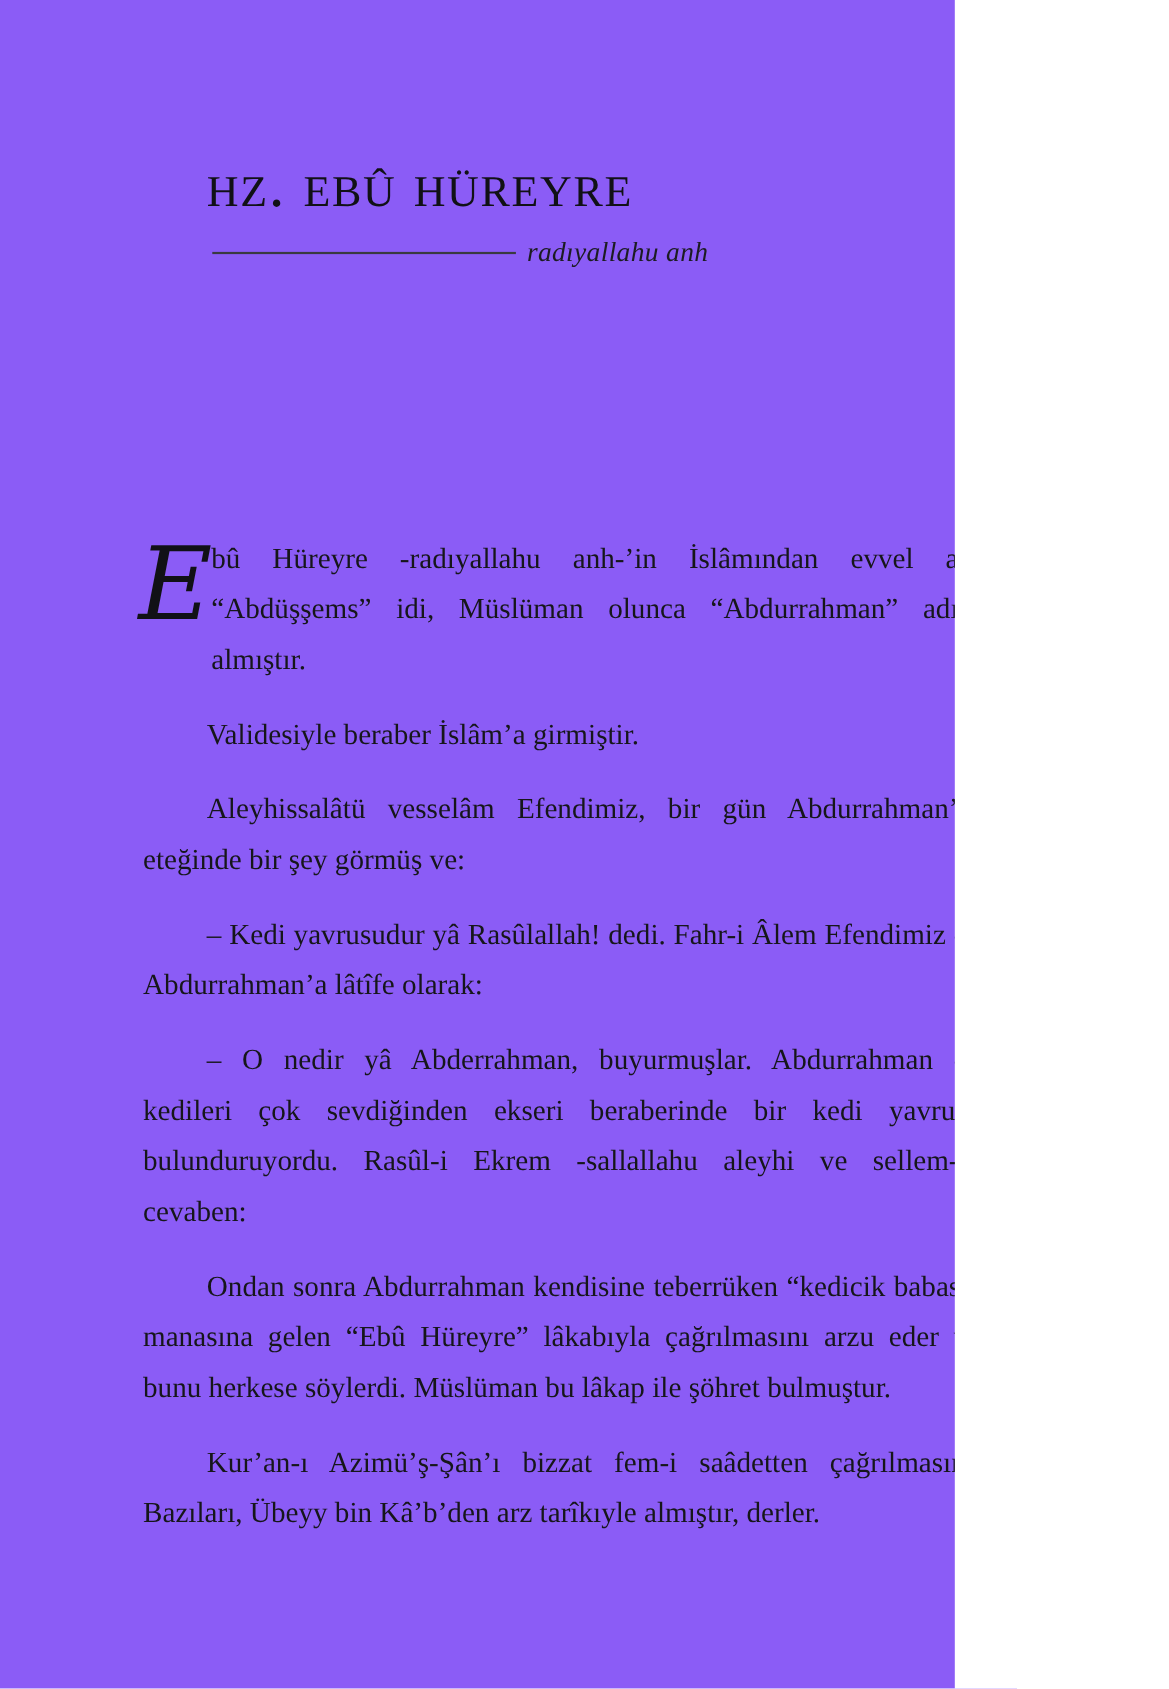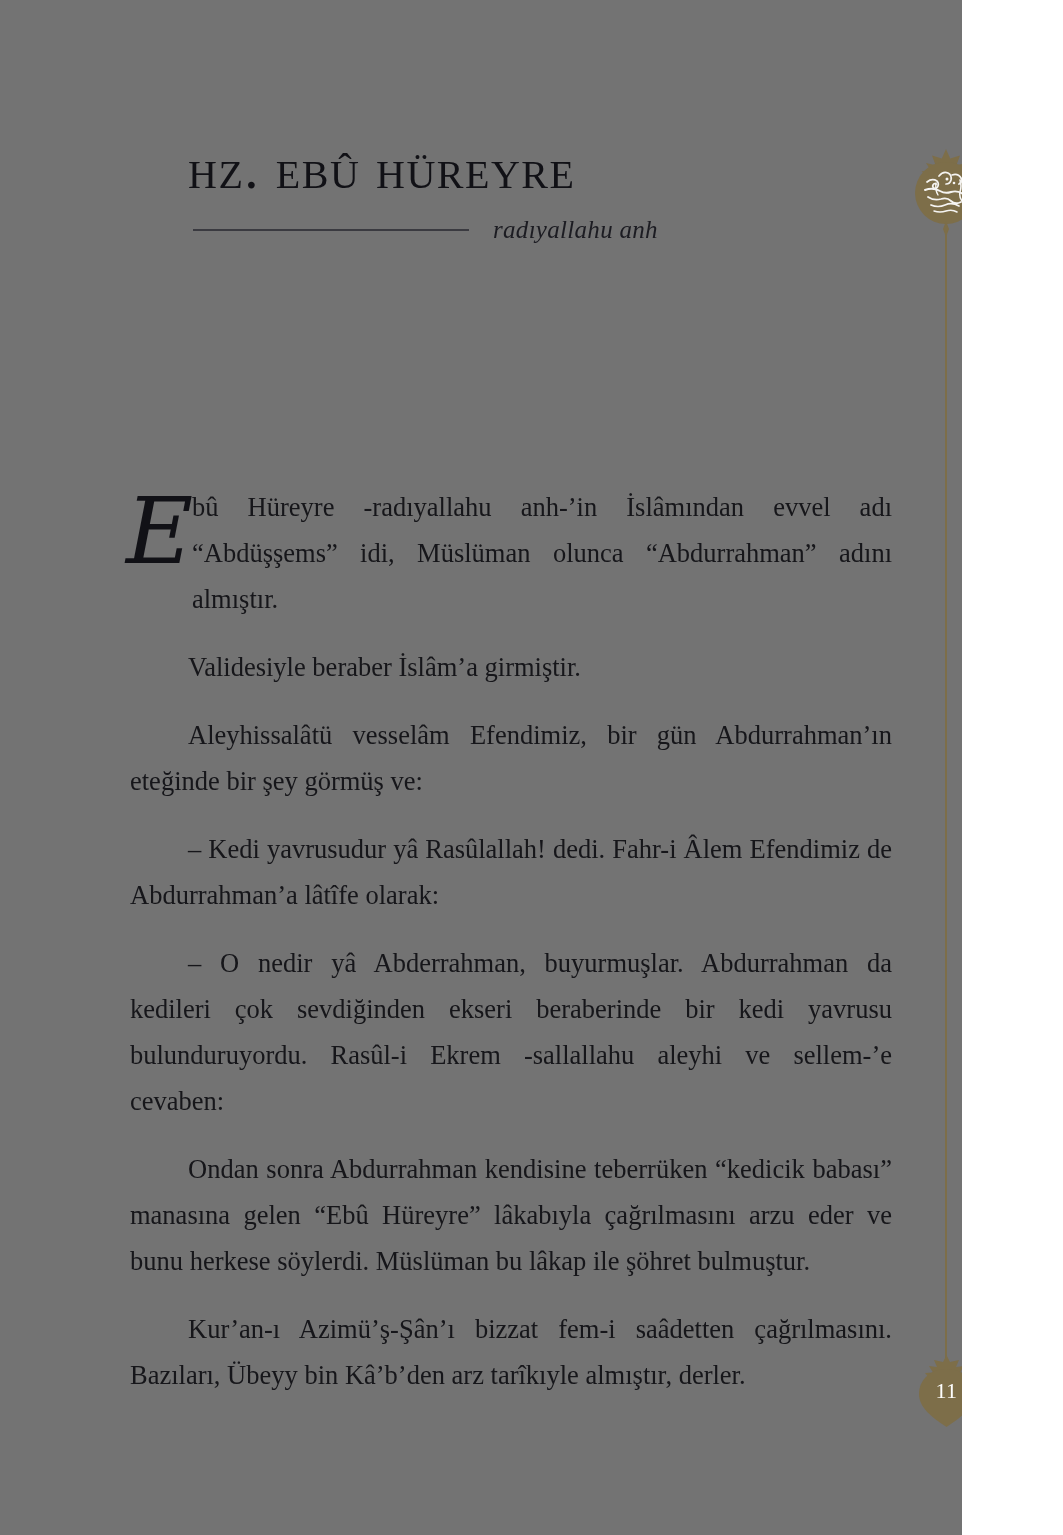--- a/index.html
+++ b/index.html
@@ -2,23 +2,23 @@
 <html><head>
 <meta charset="utf-8">
 <style>
   html, body {
     margin: 0;
     padding: 0;
     background: #ffffff;
   }
   .page {
     position: relative;
-    width: 962px;
+    width: 868px;
     height: 1535px;
-    background: #737373;
+    background: #8b5cf6;
     overflow: hidden;
     font-family: "Liberation Serif", "DejaVu Serif", serif;
     color: #16161a;
   }
 
   
   .title-block {
     position: absolute;
     left: 130px;
     top: 140px;
@@ -37,21 +37,20 @@
     font-weight: 400;
     white-space: nowrap;
   }
   .title-sub-row {
     position: relative;
     margin-top: 16px;
     padding-left: 63px;
     height: 34px;
     display: flex;
     align-items: center;
-    gap: 14px;
   }
   .title-rule {
     flex: 0 0 276px;
     height: 2px;
     background: #3a3a40;
     margin-right: 10px;
   }
   .title-epithet {
     font-style: italic;
     font-size: 25px;

